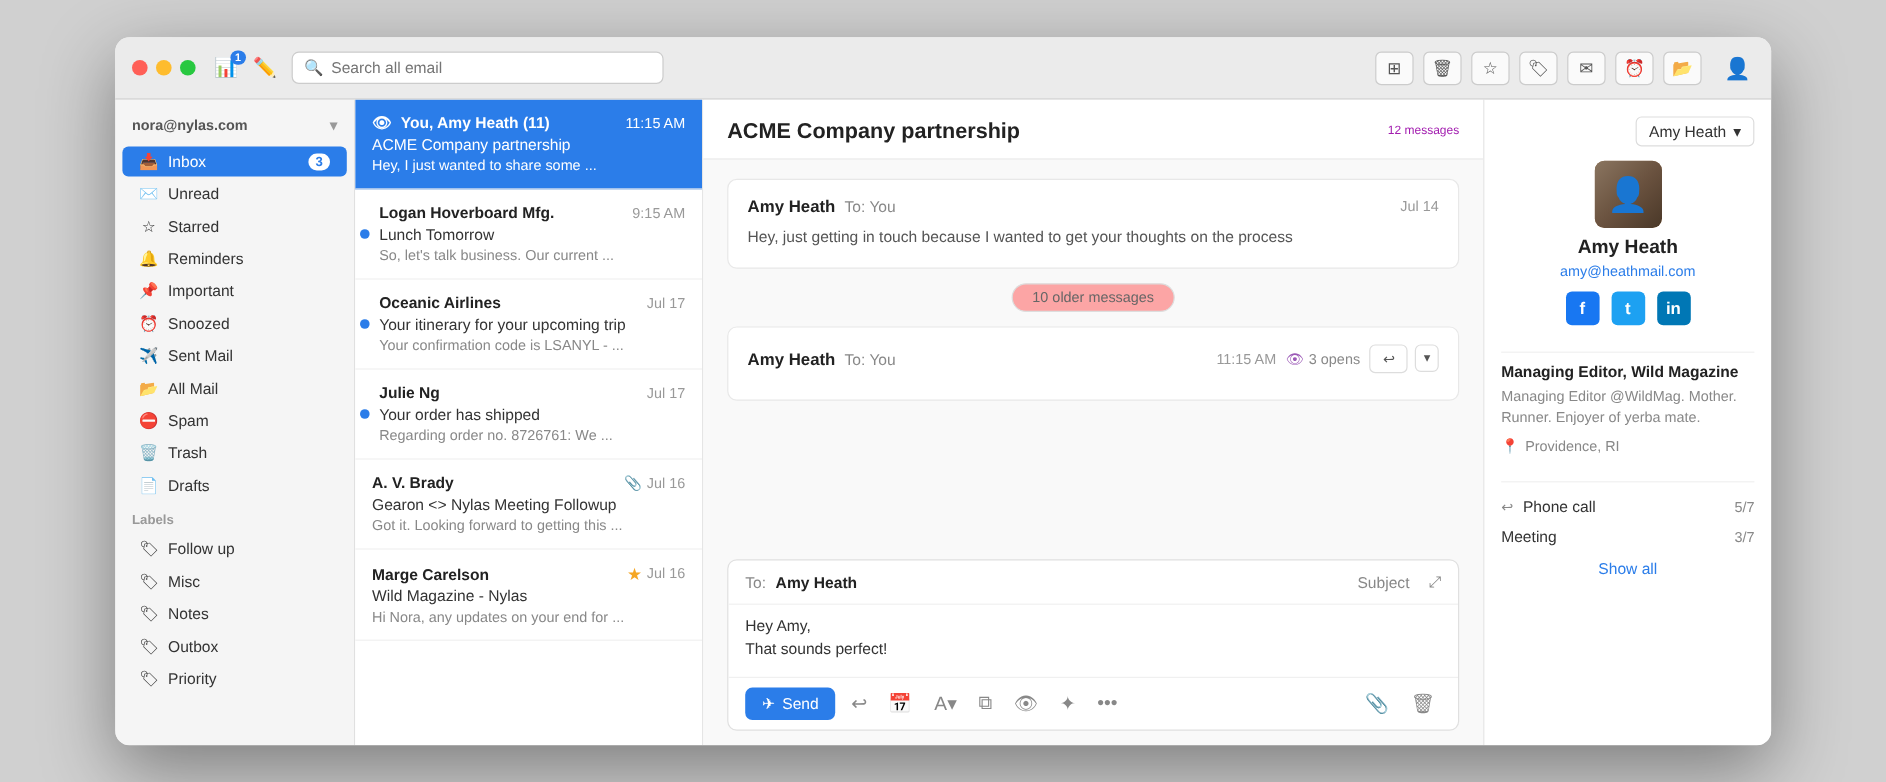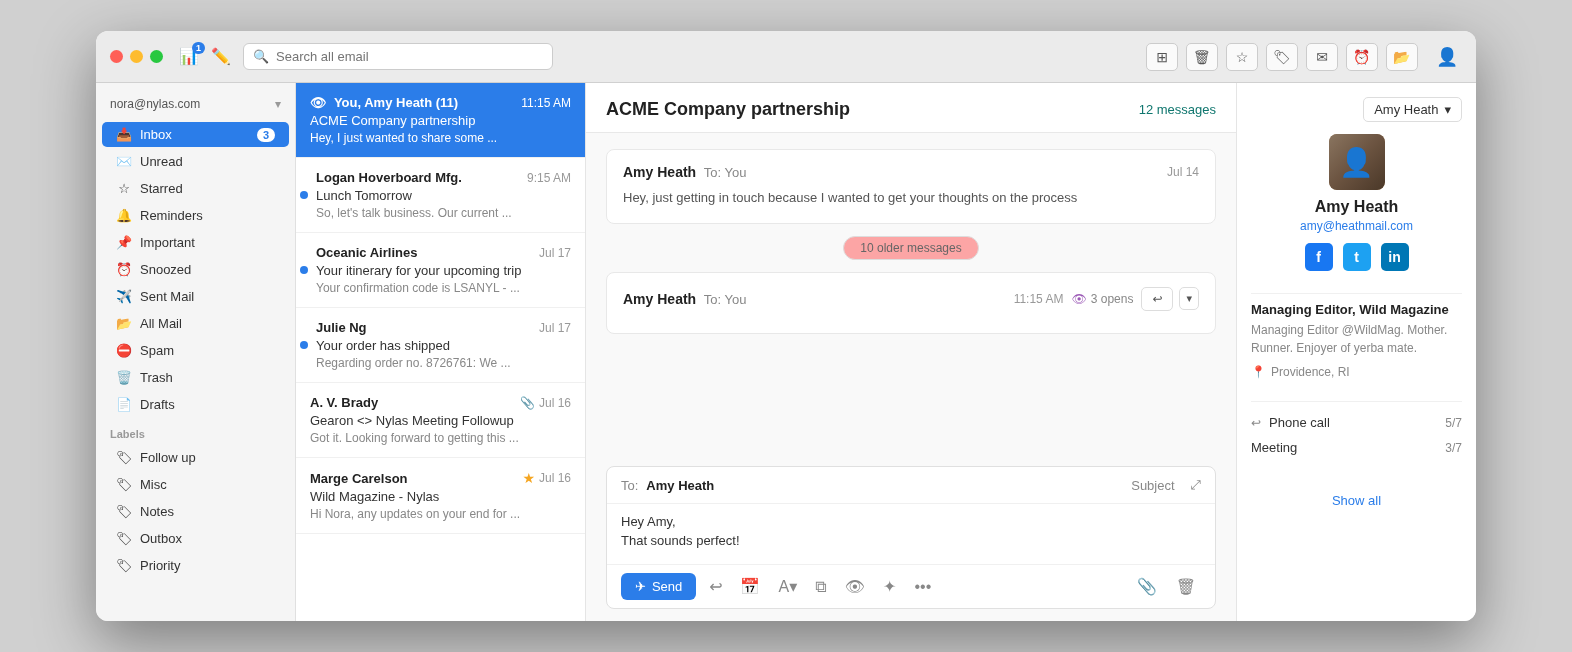--- a/index.html
+++ b/index.html
@@ -130,21 +130,21 @@
       overflow-y: auto;
       flex-shrink: 0;
     }
     .sidebar-account {
       display: flex;
       align-items: center;
       justify-content: space-between;
       padding: 4px 14px 10px;
       font-size: 12px;
       color: #555;
-      font-weight: 400;
+      font-weight: 700;
     }
     .sidebar-item {
       display: flex;
       align-items: center;
       padding: 5px 14px;
       cursor: pointer;
       border-radius: 5px;
       margin: 1px 6px;
       gap: 8px;
       color: #333;
@@ -238,21 +238,21 @@
       padding: 16px 20px 12px;
       border-bottom: 1px solid #e8e8e8;
       background: white;
       flex-shrink: 0;
     }
     .thread-title {
       font-size: 18px;
       font-weight: 600;
       color: #222;
     }
-    .thread-count { font-size: 13px; color: #0f766e; }
+    .thread-count { font-size: 10px; color: #a21caf; }
     .thread-messages {
       flex: 1;
       overflow-y: auto;
       padding: 16px 20px;
     }
     .message-header {
       display: flex;
       align-items: center;
       justify-content: space-between;
       margin-bottom: 8px;
@@ -509,21 +509,20 @@
     }
     .thread-row-label { color: #333; }
     .thread-row-count { color: #888; font-size: 12px; }
     .thread-row-icon { color: #888; font-size: 12px; margin-right: 4px; }
     .show-all-btn {
       color: #2b7de9;
       font-size: 13px;
       cursor: pointer;
       text-align: center;
       padding: 6px 0;
-      margin-top: 27px;
     }
   </style>
 </head>
 <body>
 
 <div class="window">
 
   <div class="titlebar">
     <div class="traffic-lights">
       <div class="tl tl-red"></div>

